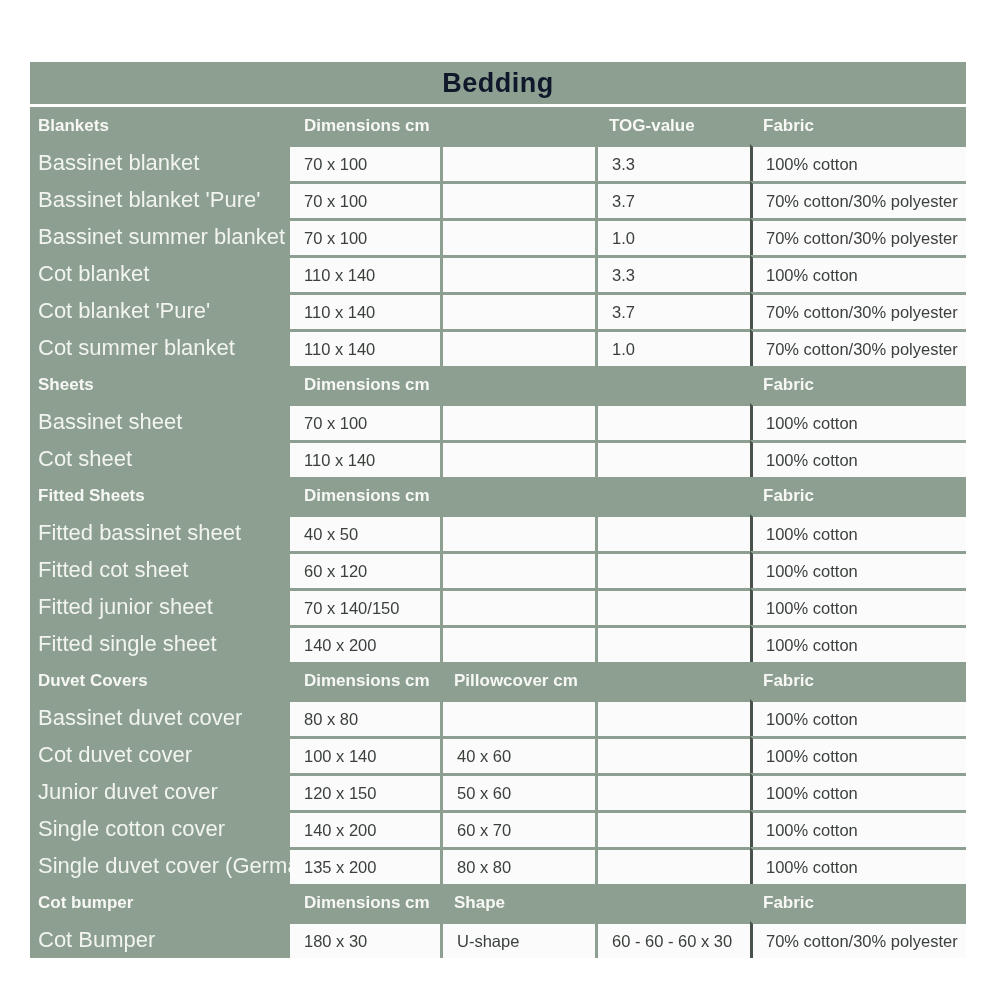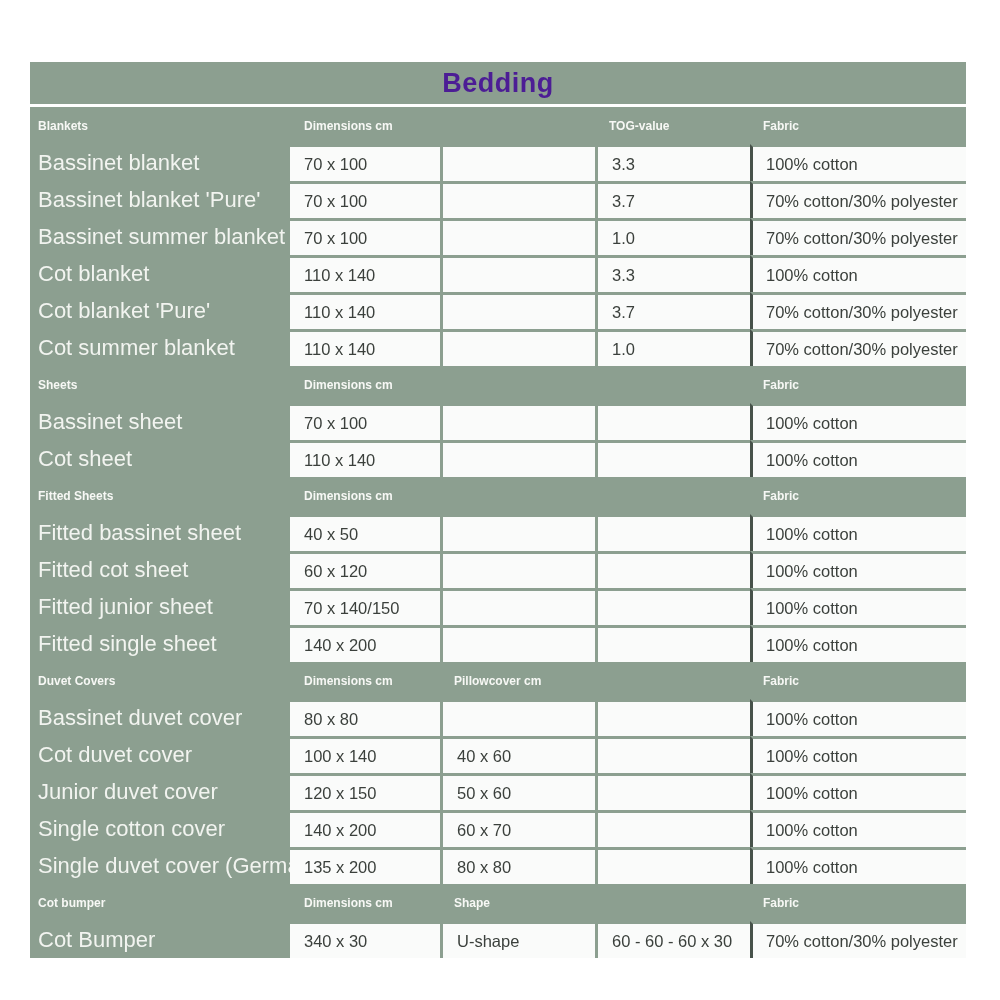--- a/index.html
+++ b/index.html
@@ -16,21 +16,21 @@
     top: 62px;
     width: 936px;
     background: var(--green);
   }
   .title-bar {
     height: 42px;
     border-bottom: 3px solid #ffffff;
     display: flex;
     align-items: center;
     justify-content: center;
-    color: #4c1d95;
+    color: #0f172a;
     font-weight: bold;
     font-size: 27px;
     letter-spacing: 0.5px;
   }
   .row {
     display: flex;
     height: 37px;
   }
   .cell {
     box-sizing: border-box;
@@ -41,21 +41,21 @@
   }
   .c1 { width: 260px; padding-left: 8px; }
   .c2 { width: 150px; padding-left: 14px; }
   .c3 { width: 155px; padding-left: 14px; text-align: right; }
   .c4 { width: 155px; padding-left: 14px; }
   .c5 { width: 216px; padding-left: 13px; }
   .section-row .cell {
     background: var(--green);
     color: #f7f8f5;
     font-weight: bold;
-    font-size: 12px;
+    font-size: 17px;
   }
   .item-row .c1 {
     background: var(--green);
     color: #f2f4f0;
     font-size: 22px;
   }
   .item-row .val {
     background: var(--cellbg);
     border-top: 3px solid var(--green);
     color: var(--textdark);
@@ -222,19 +222,19 @@
       </div>
       <div class="row section-row">
         <div class="cell c1">Cot bumper</div>
         <div class="cell c2">Dimensions cm</div>
         <div class="cell c3">Shape</div>
         <div class="cell c4"></div>
         <div class="cell c5">Fabric</div>
       </div>
       <div class="row item-row">
         <div class="cell c1">Cot Bumper</div>
-        <div class="cell val c2">340 x 30</div>
+        <div class="cell val c2">180 x 30</div>
         <div class="cell val c3">U-shape</div>
         <div class="cell val c4">60 - 60 - 60 x 30</div>
         <div class="cell val c5">70% cotton/30% polyester</div>
       </div>
     </div>
 </div>
 
 </body></html>

